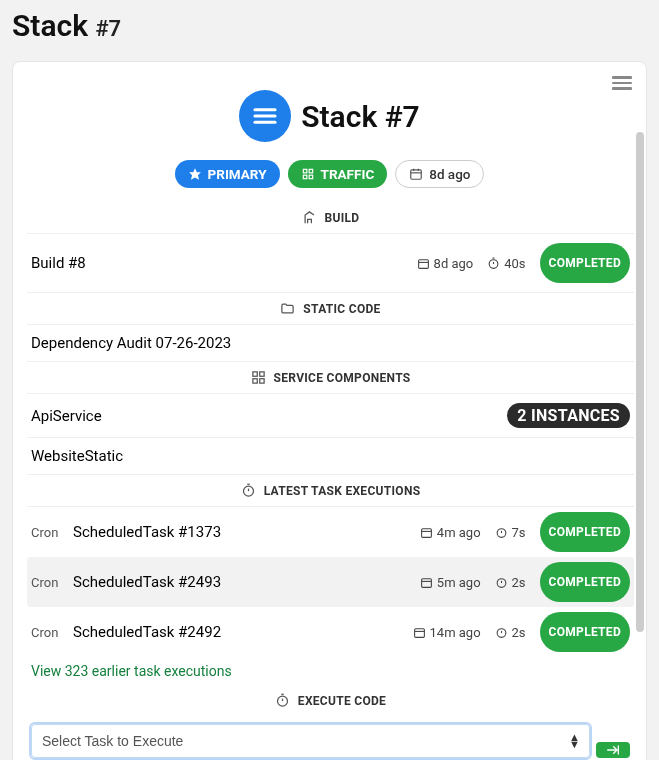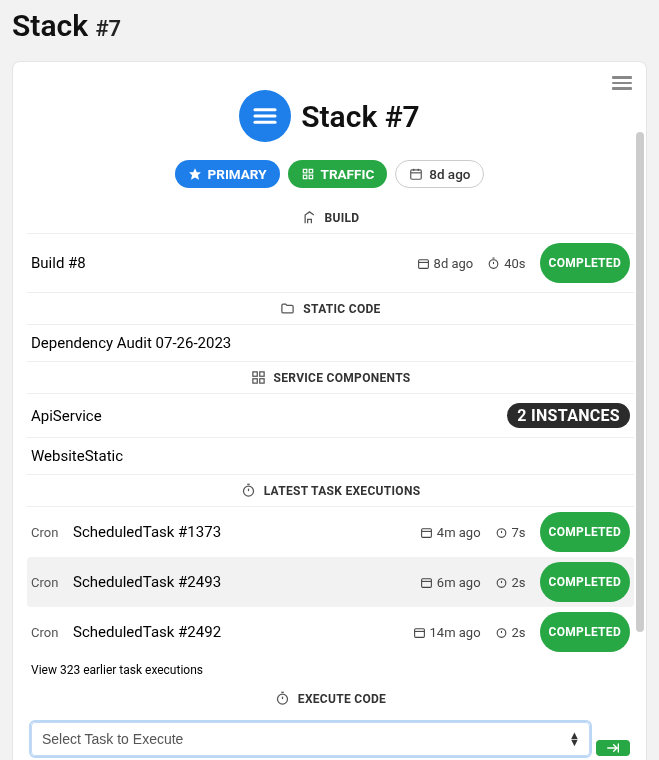--- a/index.html
+++ b/index.html
@@ -27,21 +27,21 @@
 .row.border { border-bottom: 1px solid #eee; }
 .link { color: #000000; font-size: 15px; text-decoration: none; }
 .spacer { flex: 1; }
 .meta { display: inline-flex; align-items: center; gap: 4px; font-size: 13px; color: #444; margin-left: 6px; }
 .meta svg { width: 13px; height: 13px; color: #444; }
 .status-pill { background: #28a745; color: #fff; font-size: 12px; font-weight: 700; padding: 13px 9px; border-radius: 999px; margin-left: 6px; letter-spacing: 0.3px; text-align: right; }
 .instances-pill { background: #2b2b2b; color: #fff; font-size: 16px; font-weight: 700; padding: 3px 10px; border-radius: 999px; letter-spacing: 0.3px; }
 .task-type { font-size: 13px; color: #555; min-width: 34px; }
 .task-row { padding: 5px 4px; }
 .task-row.alt { background: #f2f2f2; border-radius: 4px; }
-.view-more { color: #000000; font-size: 12px; padding: 6px 4px; cursor: pointer; display: inline-block; }
+.view-more { color: #15803d; font-size: 14px; padding: 6px 4px; cursor: pointer; display: inline-block; }
 .exec-row { display: flex; gap: 6px; padding: 8px 4px; align-items: flex-end; }
 .select-wrap { flex: 1; position: relative; }
 .select-wrap select { width: 100%; padding: 8px 30px 8px 10px; font-size: 14px; color: #555; background: #fff; border: 1px solid #c3daf5; border-radius: 4px; appearance: none; outline: 2px solid #bcd6f5; }
 .select-caret { position: absolute; right: 10px; top: 50%; transform: translateY(-50%); pointer-events: none; font-size: 11px; color: #333; display: flex; flex-direction: column; line-height: 7px; }
 .exec-btn { background: #28a745; border: none; border-radius: 4px; width: 34px; display: flex; align-items: center; justify-content: center; cursor: pointer; }
 .exec-btn svg { width: 16px; height: 16px; color: #fff; }
 .vscroll { position: absolute; right: 2px; top: 70px; width: 8px; height: 560px; background: transparent; }
 .vscroll-thumb { width: 8px; height: 500px; background: #ccc; border-radius: 4px; }
 </style>
 </head>
@@ -197,21 +197,21 @@
 
     <div class="row task-row alt">
       <span class="task-type">Cron</span>
       <a class="link">ScheduledTask #2493</a>
       <div class="spacer"></div>
       <span class="meta">
         <svg viewBox="0 0 24 24" fill="none" stroke="currentColor" stroke-width="2">
             <rect x="3" y="5" width="18" height="16" rx="2"></rect>
             <line x1="3" y1="10" x2="21" y2="10"></line>
           </svg>
-        <span>6m ago</span>
+        <span>5m ago</span>
       </span>
       <span class="meta">
         <svg viewBox="0 0 24 24" fill="none" stroke="currentColor" stroke-width="2">
             <circle cx="12" cy="13" r="8"></circle>
             <line x1="12" y1="9" x2="12" y2="13"></line>
           </svg>
         <span>2s</span>
       </span>
       <span class="status-pill">COMPLETED</span>
     </div>

